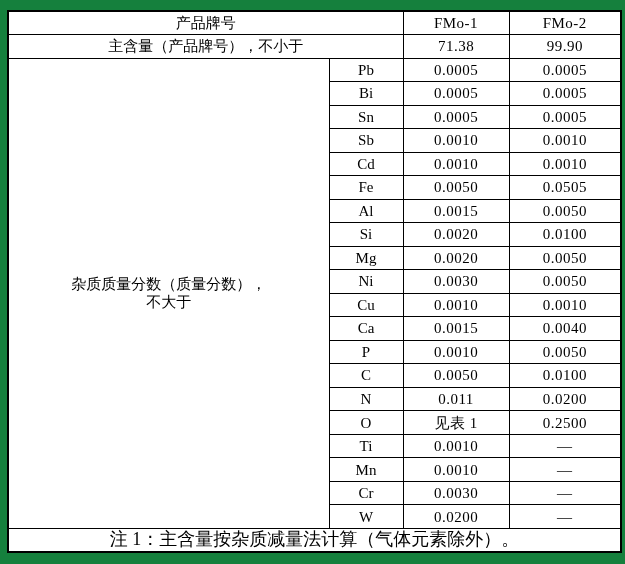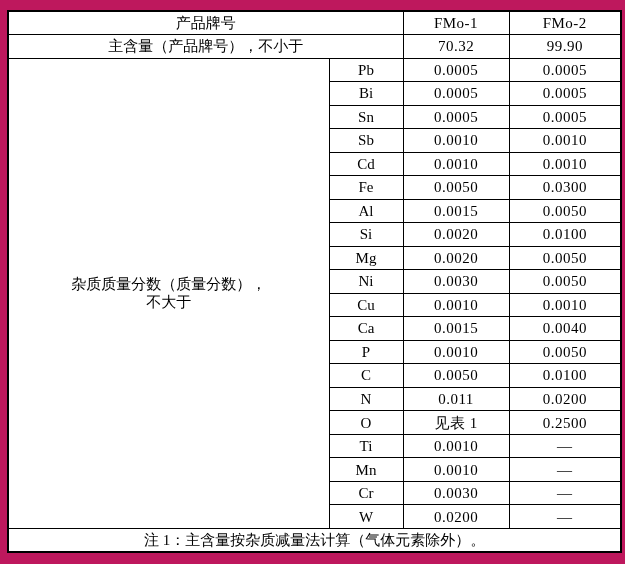--- a/index.html
+++ b/index.html
@@ -4,21 +4,21 @@
 <style>
   html, body {
     margin: 0;
     padding: 0;
     background: #ffffff;
   }
   .page {
     position: relative;
     width: 625px;
     height: 564px;
-    background: #be185d;
+    background: #15803d;
     overflow: hidden;
     font-family: "Liberation Serif", "DejaVu Serif", serif;
     color: #000000;
   }
   table.spec {
     position: absolute;
     left: 7px;
     top: 10px;
     width: 613px;
     height: 543px;
@@ -42,21 +42,21 @@
     margin-left: 17px;
   }
   td.big-label {
     white-space: normal;
     line-height: 1.5;
   }
   tr.data-row {
     height: 23px;
   }
   tr.note-row td {
-    font-size: 15px;
+    font-size: 18px;
   }
 </style>
 </head>
 <body>
 
 <div class="page">
   <table class="spec">
     <colgroup>
       <col style="width:321px">
       <col style="width:74px">
@@ -64,21 +64,21 @@
       <col style="width:112px">
     </colgroup>
     <tbody>
       <tr class="data-row">
         <td colspan="2">产品牌号</td>
         <td class="num">FMo-1</td>
         <td class="num">FMo-2</td>
       </tr>
       <tr class="data-row">
         <td colspan="2">主含量（产品牌号），不小于</td>
-        <td class="num">70.32</td>
+        <td class="num">71.38</td>
         <td class="num">99.90</td>
       </tr>
 
       <tr class="data-row">
         <td rowspan="20" class="big-label">
           <span>杂质质量分数（质量分数），</span><br>
           <span>不大于</span>
         </td>
         <td>Pb</td>
         <td class="num">0.0005</td>
@@ -100,21 +100,21 @@
         <td class="num">0.0010</td>
       </tr>
       <tr class="data-row">
         <td>Cd</td>
         <td class="num">0.0010</td>
         <td class="num">0.0010</td>
       </tr>
       <tr class="data-row">
         <td>Fe</td>
         <td class="num">0.0050</td>
-        <td class="num">0.0300</td>
+        <td class="num">0.0505</td>
       </tr>
       <tr class="data-row">
         <td>Al</td>
         <td class="num">0.0015</td>
         <td class="num">0.0050</td>
       </tr>
       <tr class="data-row">
         <td>Si</td>
         <td class="num">0.0020</td>
         <td class="num">0.0100</td>

